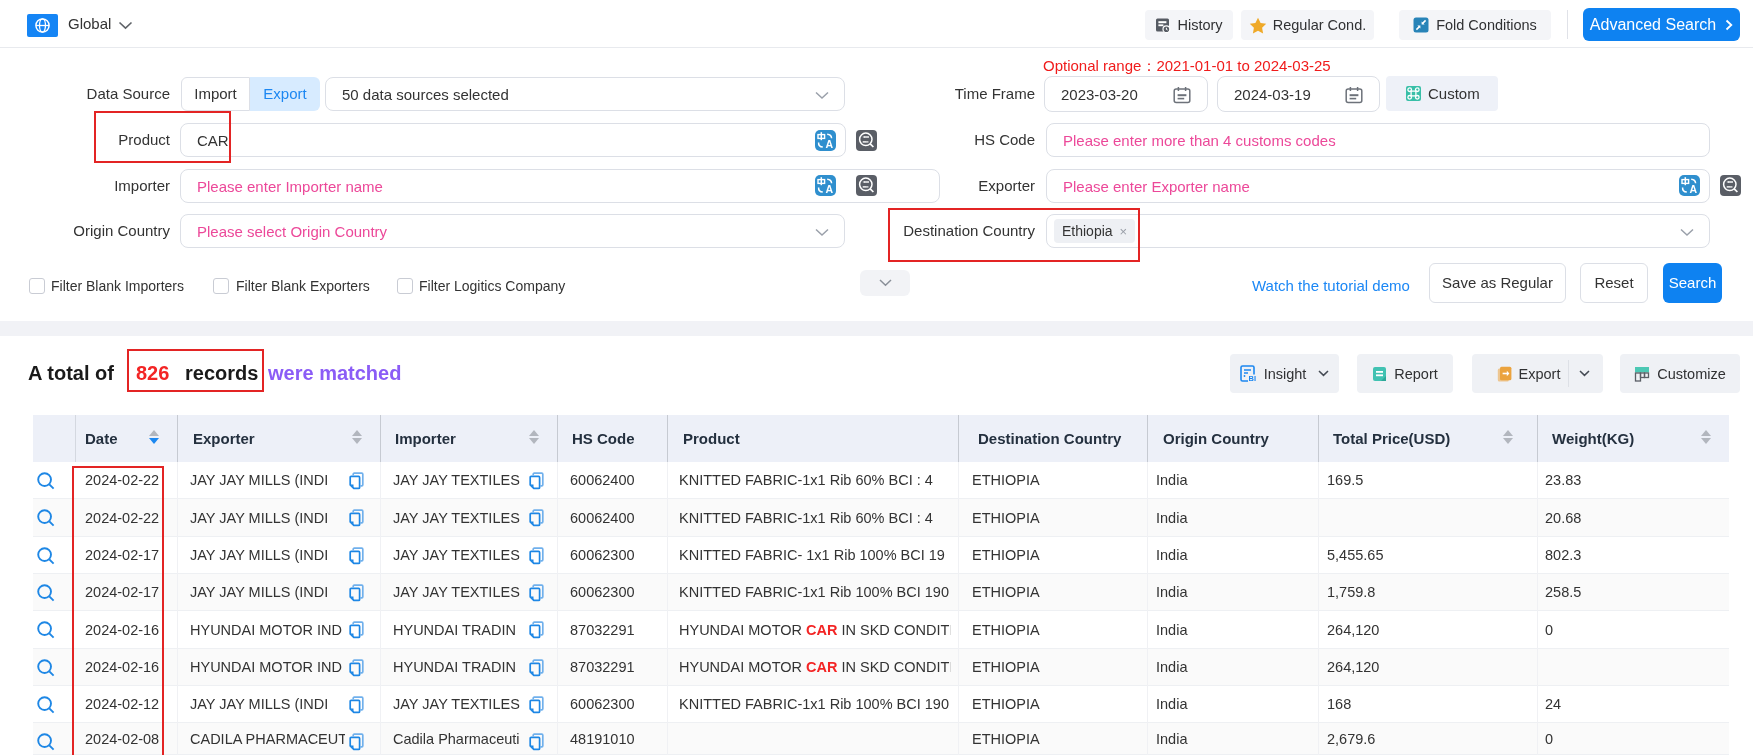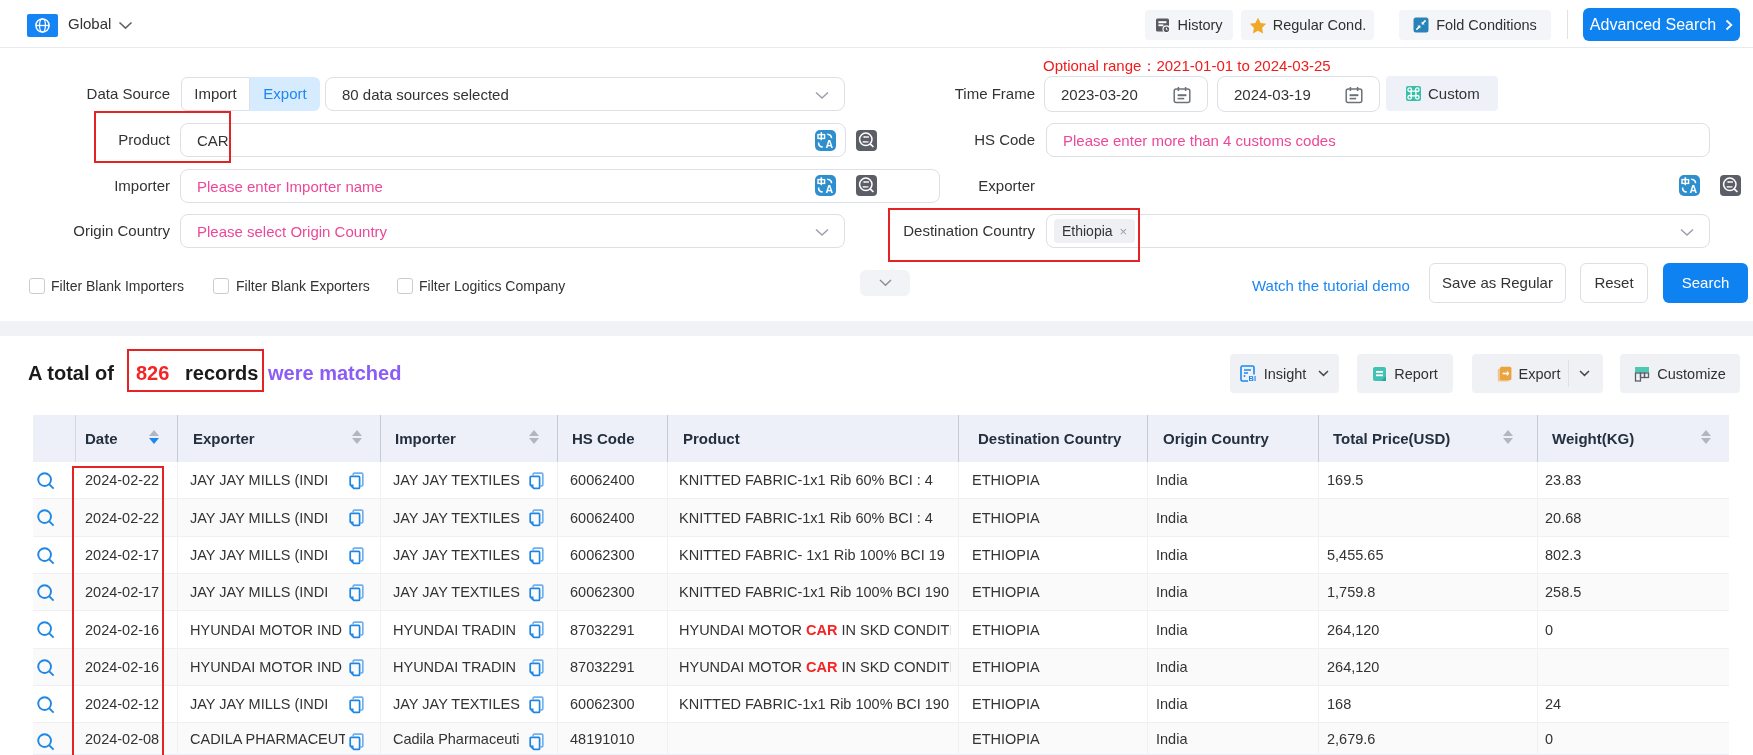--- a/index.html
+++ b/index.html
@@ -79,21 +79,21 @@
 <div class="lblL" style="top:169px;">Importer</div>
 <div class="lblL" style="top:214px;">Origin Country</div>
 <div class="lblR" style="top:77px;">Time Frame</div>
 <div class="lblR" style="top:123px;">HS Code</div>
 <div class="lblR" style="top:169px;">Exporter</div>
 <div class="lblR" style="top:214px;">Destination Country</div>
 
 <div class="abs" style="left:181px;top:77px;width:69px;height:34px;background:#fff;border:1px solid #dcdfe6;border-radius:6px 0 0 6px;text-align:center;line-height:32px;font-size:15px;">Import</div>
 <div class="abs" style="left:250px;top:77px;width:70px;height:34px;background:#d7ebff;border-radius:0 6px 6px 0;text-align:center;line-height:34px;font-size:15px;color:#1c87f2;">Export</div>
 <div class="ipt" style="left:325px;top:77px;width:520px;height:34px;">
-  <span style="margin-left:16px;">80 data sources selected</span>
+  <span style="margin-left:16px;">50 data sources selected</span>
   <svg class="abs" style="right:15px;top:13px;" width="14" height="9" viewBox="0 0 14 9">
         <polyline points="1,1.5 7,7 13,1.5" fill="none" stroke="#9aa0aa" stroke-width="1.5"></polyline>
       </svg>
 </div>
 
 <div class="ipt" style="left:180px;top:123px;width:666px;height:34px;">
   <span style="margin-left:16px;">CAR</span>
 </div>
 
 <div class="ipt" style="left:180px;top:169px;width:760px;height:34px;">
@@ -138,20 +138,23 @@
         <circle cx="3.7" cy="11.3" r="1.8" fill="none" stroke="#fff" stroke-width="1.3"></circle>
         <circle cx="11.3" cy="11.3" r="1.8" fill="none" stroke="#fff" stroke-width="1.3"></circle>
       </svg>
   <span style="margin-left:7px;font-size:15px;">Custom</span>
 </div>
 
 <div class="ipt" style="left:1046px;top:123px;width:664px;height:34px;">
   <span class="ph" style="margin-left:16px;">Please enter more than 4 customs codes</span>
 </div>
 
+<div class="ipt" style="left:1046px;top:169px;width:664px;height:34px;">
+  <span class="ph" style="margin-left:16px;">Please enter Exporter name</span>
+</div>
 
 <div class="ipt" style="left:1046px;top:214px;width:664px;height:34px;">
   <div style="margin-left:7px;background:#eef0f4;border-radius:4px;height:24px;display:flex;align-items:center;padding:0 8px;font-size:14px;">Ethiopia <span style="color:#989da6;margin-left:7px;font-size:13px;">×</span></div>
   <svg class="abs" style="right:15px;top:13px;" width="14" height="9" viewBox="0 0 14 9">
         <polyline points="1,1.5 7,7 13,1.5" fill="none" stroke="#9aa0aa" stroke-width="1.5"></polyline>
       </svg>
 </div>
 
 <svg class="abs" style="left:815px;top:130px;" width="21" height="21" viewBox="0 0 21 21">
       <rect width="21" height="21" rx="5" fill="#2f8fce"></rect>
@@ -220,21 +223,21 @@
 
 <div class="abs" style="left:860px;top:270px;width:50px;height:26px;background:#f2f3f6;border-radius:6px;display:flex;align-items:center;justify-content:center;">
   <svg width="13" height="8" viewBox="0 0 13 8">
         <polyline points="1,1 6.5,6.3 12,1" fill="none" stroke="#8a9099" stroke-width="1.5"></polyline>
       </svg>
 </div>
 
 <div class="abs" style="left:1252px;top:277px;font-size:15px;color:#1b87f5;">Watch the tutorial demo</div>
 <div class="abs" style="left:1429px;top:263px;width:137px;height:40px;background:#fff;border:1px solid #dcdfe6;border-radius:6px;text-align:center;line-height:38px;font-size:15px;color:#333;">Save as Regular</div>
 <div class="abs" style="left:1580px;top:263px;width:68px;height:40px;background:#fff;border:1px solid #dcdfe6;border-radius:6px;text-align:center;line-height:38px;font-size:15px;color:#333;">Reset</div>
-<div class="abs" style="left:1663px;top:263px;width:85px;height:40px;background:#0e82f1;border-radius:6px;text-align:center;line-height:40px;font-size:15px;color:#fff;">Search</div>
+<div class="abs" style="left:1663px;top:263px;width:59px;height:40px;background:#0e82f1;border-radius:6px;text-align:center;line-height:40px;font-size:15px;color:#fff;">Search</div>
 
 <div class="abs" style="left:0;top:321px;width:1753px;height:15px;background:#f1f2f6;"></div>
 
 <div class="abs" style="left:28px;top:362px;font-size:20px;font-weight:bold;color:#1a1a1a;">A total of</div>
 <div class="abs" style="left:136px;top:362px;font-size:20px;font-weight:bold;color:#f32525;">826</div>
 <div class="abs" style="left:185px;top:362px;font-size:20px;font-weight:bold;color:#1a1a1a;">records</div>
 <div class="abs" style="left:268px;top:362px;font-size:20px;font-weight:bold;color:#8b5cf6;">were matched</div>
 
 <div class="btn-gray" style="left:1230px;top:354px;width:109px;height:39px;background:#eff1f5;">
   <svg width="17" height="17" viewBox="0 0 17 17" style="margin-right:7px;">

